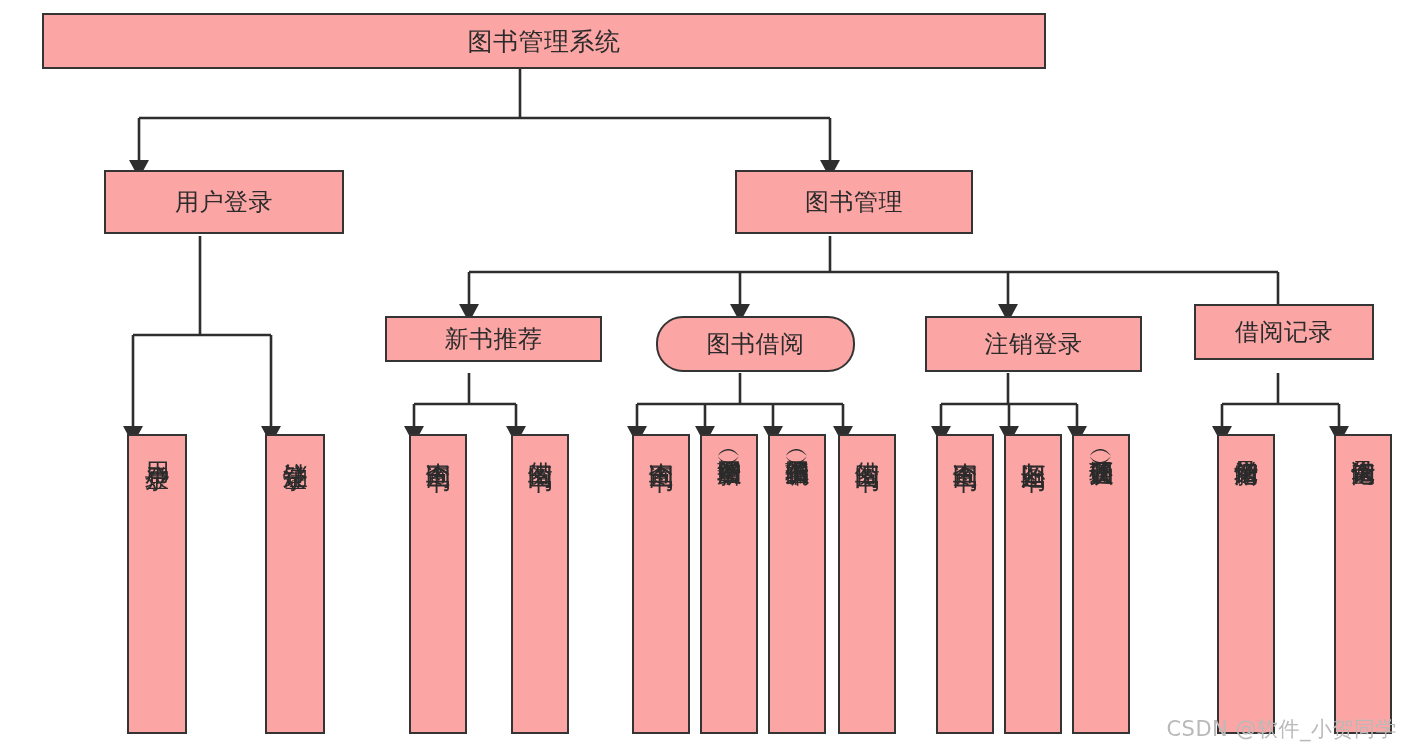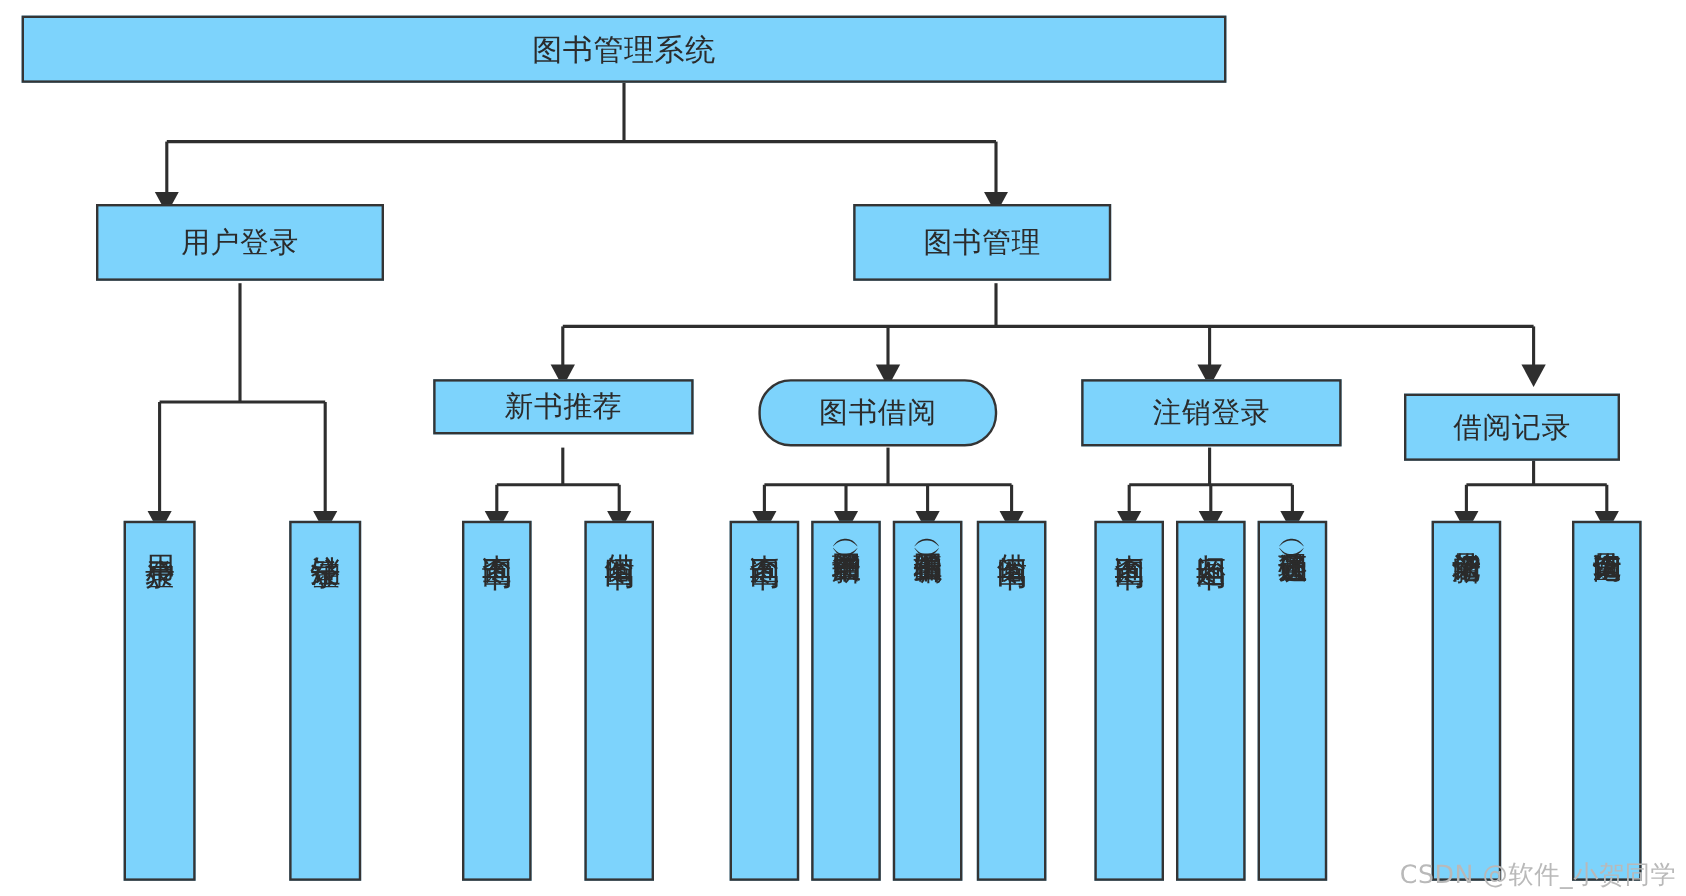--- a/index.html
+++ b/index.html
@@ -26,26 +26,27 @@
     position: absolute;
     left: 0;
     top: 0;
     width: 1405px;
     height: 747px;
     pointer-events: none;
   }
   .node {
     position: absolute;
     box-sizing: border-box;
-    background: #7dd3fc;
+    background: #fca5a5;
     border: 2.5px solid #343434;
     display: flex;
     align-items: center;
     justify-content: center;
     color: #222222;
+    margin-left: 24px;
   }
   .node-label {
     display: block;
     text-align: center;
     line-height: 1.0;
     color: #2b2b2b;
   }
   
   .node.horiz .node-label {
     font-size: 24px;
@@ -141,34 +142,34 @@
     </g>
   </svg>
 
   <div class="node horiz root" style="left:18px; top:13px; width:1004px; height:56px;">
     <span class="node-label">图书管理系统</span>
   </div>
 
   <div class="node horiz" style="left:80px; top:170px; width:240px; height:64px;">
     <span class="node-label">用户登录</span>
   </div>
-  <div class="node horiz" style="left:711px; top:170px; width:215px; height:64px;">
+  <div class="node horiz" style="left:711px; top:170px; width:238px; height:64px;">
     <span class="node-label">图书管理</span>
   </div>
 
   <div class="node horiz" style="left:361px; top:316px; width:217px; height:46px;">
     <span class="node-label">新书推荐</span>
   </div>
   <div class="node horiz" style="left:632px; top:316px; width:199px; height:56px;border-radius:27px;">
     <span class="node-label">图书借阅</span>
   </div>
   <div class="node horiz" style="left:901px; top:316px; width:217px; height:56px;">
     <span class="node-label">注销登录</span>
   </div>
-  <div class="node horiz" style="left:1170px; top:328px; width:180px; height:56px;">
+  <div class="node horiz" style="left:1170px; top:304px; width:180px; height:56px;">
     <span class="node-label">借阅记录</span>
   </div>
 
   <div class="node leaf" style="left:103px; top:434px; width:60px; height:300px;">
     <span class="node-label">用户登录</span>
   </div>
   <div class="node leaf" style="left:241px; top:434px; width:60px; height:300px;">
     <span class="node-label">注销登录</span>
   </div>
 

